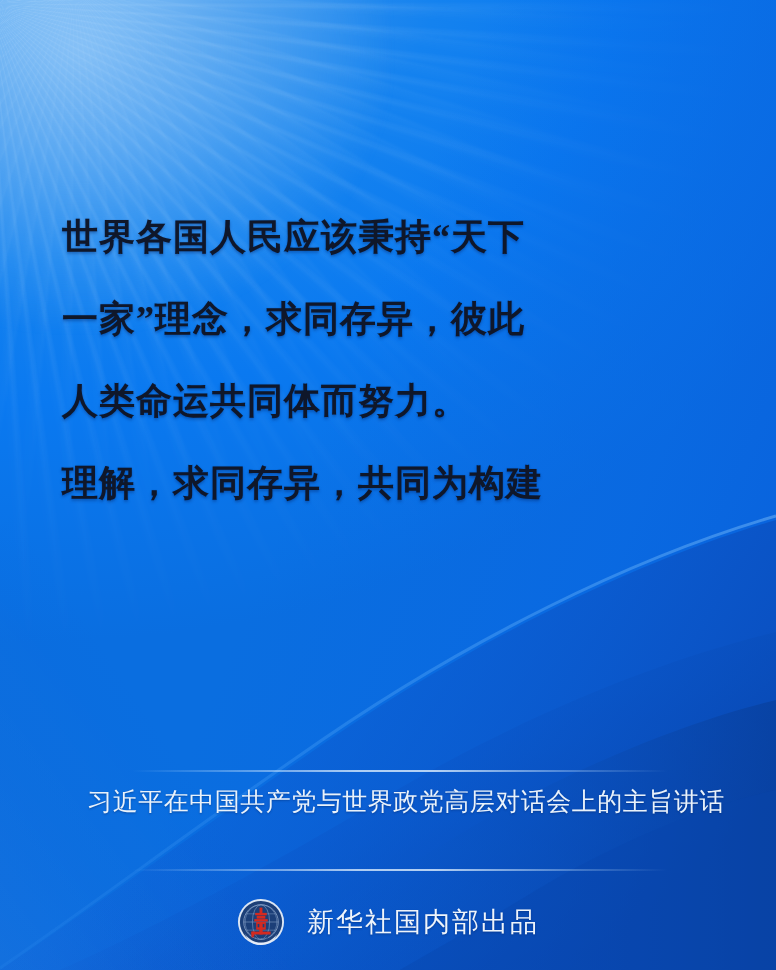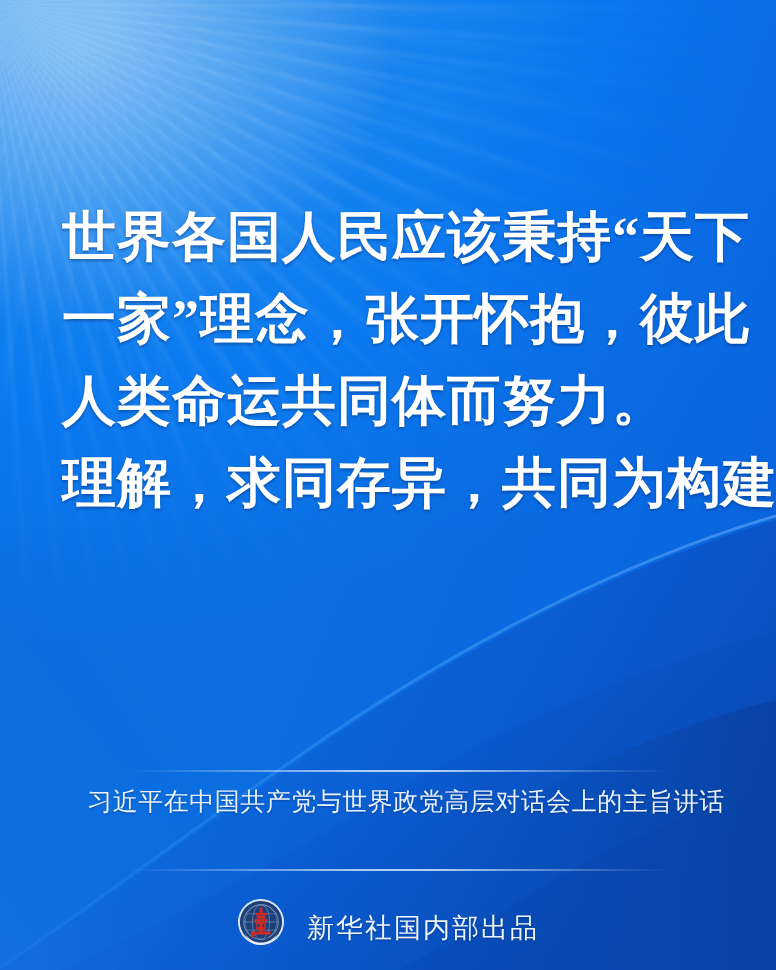--- a/index.html
+++ b/index.html
@@ -139,24 +139,24 @@
     left: 0;
     right: 0;
     top: 196px;
     padding: 0 62px;
     box-sizing: border-box;
   }
 
   .quote-line {
     font-family: "Liberation Serif", "DejaVu Serif", serif;
     font-weight: bold;
-    font-size: 54px;
+    font-size: 36px;
     line-height: 82px;
     letter-spacing: 1px;
-    color: #ffffff;
+    color: #0f172a;
     text-shadow:
       0 2px 3px rgba(0,40,110,0.40),
       0 0 1px rgba(0,30,90,0.35);
     white-space: nowrap;
   }
 
   
   .divider {
     position: absolute;
     left: 0;
@@ -200,21 +200,21 @@
     text-shadow: 0 1px 2px rgba(0,35,100,0.45);
   }
 
   
   .brand {
     position: absolute;
     left: 0;
     right: 0;
     top: 898px;
     display: flex;
-    align-items: flex-end;
+    align-items: center;
     justify-content: center;
     gap: 22px;
   }
   .brand-logo {
     width: 48px;
     height: 48px;
     flex: 0 0 auto;
     display: block;
   }
   .brand-text {
@@ -271,21 +271,21 @@
     </svg>
   </div>
 
   <div class="crease"></div>
   <div class="crease2"></div>
 
   <div class="content">
 
     <div class="quote-block">
       <div class="quote-line">世界各国人民应该秉持“天下</div>
-      <div class="quote-line">一家”理念，张开怀抱，彼此</div>
+      <div class="quote-line">一家”理念，求同存异，彼此</div>
       <div class="quote-line">人类命运共同体而努力。</div>
       <div class="quote-line">理解，求同存异，共同为构建</div>
     </div>
 
     <div class="divider divider-top"></div>
 
     <div class="credit">
       <div class="credit-title">习近平在中国共产党与世界政党高层对话会上的主旨讲话</div>
     </div>
 

